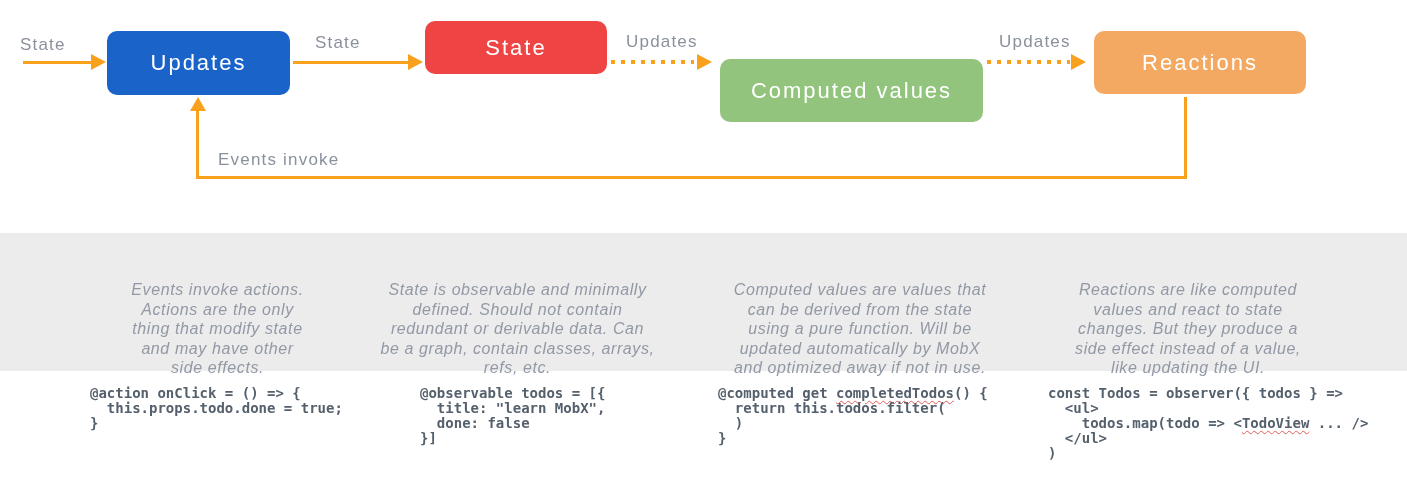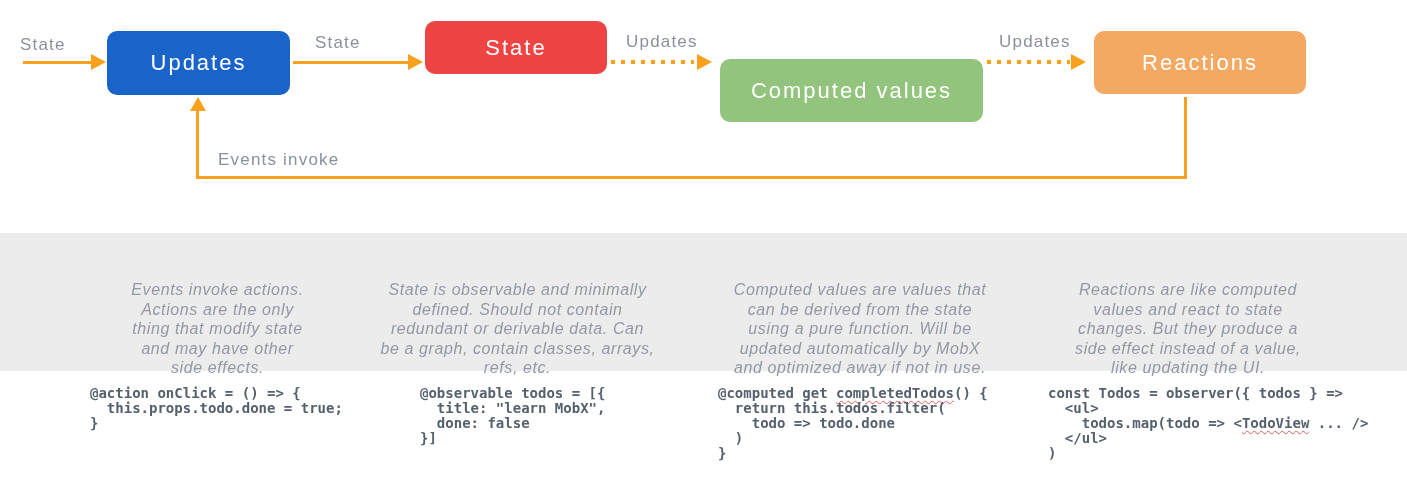--- a/index.html
+++ b/index.html
@@ -113,16 +113,16 @@
 side effect instead of a value,
 like updating the UI.</div>
   <div class="desc" style="left:700px;width:320px">Computed values are values that
 can be derived from the state
 using a pure function. Will be
 updated automatically by MobX
 and optimized away if not in use.</div>
 
   <div class="code" style="left:90px"><div><span>@action onClick = () =&gt; {</span></div><div><span>  this.props.todo.done = true;</span></div><div><span>}</span></div></div>
   <div class="code" style="left:420px"><div><span>@observable todos = [{</span></div><div><span>  title: "learn MobX",</span></div><div><span>  done: false</span></div><div><span>}]</span></div></div>
-  <div class="code" style="left:718px"><div><span>@computed get </span><span class="squiggle">completedTodos</span><span>() {</span></div><div><span>  return this.todos.filter(</span></div><div><span>    todo =&gt; todo.done</span></div><div><span>  )</span></div><div><span>}</span></div></div>
+  <div class="code" style="left:718px"><div><span>@computed get </span><span class="squiggle">completedTodos</span><span>() {</span></div><div><span>  return this.todos.filter(</span></div><div><span>  )</span></div><div><span>}</span></div></div>
   <div class="code" style="left:1048px"><div><span>const Todos = observer({ todos } =&gt;</span></div><div><span>  &lt;ul&gt;</span></div><div><span>    todos.map(todo =&gt; &lt;</span><span class="squiggle">TodoView</span><span> ... /&gt;</span></div><div><span>  &lt;/ul&gt;</span></div><div><span>)</span></div></div>
 
 </div>
 
 </body></html>

